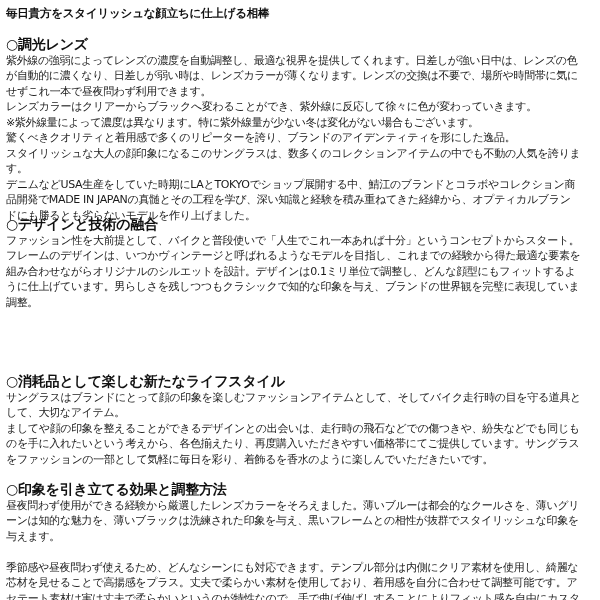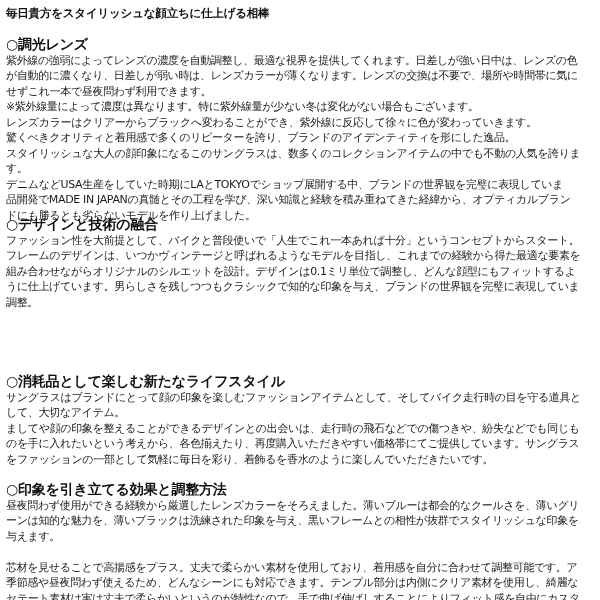--- a/index.html
+++ b/index.html
@@ -58,26 +58,26 @@
 
 <div class="page">
 
   <div class="title">毎日貴方をスタイリッシュな顔立ちに仕上げる相棒</div>
 
   <div class="section" style="top:37px;">
     <div class="heading">○調光レンズ</div>
     <div class="line">紫外線の強弱によってレンズの濃度を自動調整し、最適な視界を提供してくれます。日差しが強い日中は、レンズの色</div>
     <div class="line">が自動的に濃くなり、日差しが弱い時は、レンズカラーが薄くなります。レンズの交換は不要で、場所や時間帯に気に</div>
     <div class="line">せずこれ一本で昼夜問わず利用できます。</div>
+    <div class="line">レンズカラーはクリアーからブラックへ変わることができ、紫外線に反応して徐々に色が変わっていきます。</div>
     <div class="line">※紫外線量によって濃度は異なります。特に紫外線量が少ない冬は変化がない場合もございます。</div>
-    <div class="line">レンズカラーはクリアーからブラックへ変わることができ、紫外線に反応して徐々に色が変わっていきます。</div>
     <div class="line">驚くべきクオリティと着用感で多くのリピーターを誇り、ブランドのアイデンティティを形にした逸品。</div>
     <div class="line">スタイリッシュな大人の顔印象になるこのサングラスは、数多くのコレクションアイテムの中でも不動の人気を誇りま</div>
     <div class="line">す。</div>
-    <div class="line">デニムなどUSA生産をしていた時期にLAとTOKYOでショップ展開する中、ブランドの世界観を完璧に表現していま</div>
+    <div class="line">デニムなどUSA生産をしていた時期にLAとTOKYOでショップ展開する中、鯖江のブランドとコラボやコレクション商</div>
     <div class="line">品開発でMADE IN JAPANの真髄とその工程を学び、深い知識と経験を積み重ねてきた経緯から、オプティカルブラン</div>
     <div class="line">ドにも勝るとも劣らないモデルを作り上げました。</div>
   </div>
 
   <div class="section" style="top:217px;">
     <div class="heading">○デザインと技術の融合</div>
     <div class="line">ファッション性を大前提として、バイクと普段使いで「人生でこれ一本あれば十分」というコンセプトからスタート。</div>
     <div class="line">フレームのデザインは、いつかヴィンテージと呼ばれるようなモデルを目指し、これまでの経験から得た最適な要素を</div>
     <div class="line">組み合わせながらオリジナルのシルエットを設計。デザインは0.1ミリ単位で調整し、どんな顔型にもフィットするよ</div>
     <div class="line">うに仕上げています。男らしさを残しつつもクラシックで知的な印象を与え、ブランドの世界観を完璧に表現していま</div>
@@ -92,19 +92,19 @@
     <div class="line">のを手に入れたいという考えから、各色揃えたり、再度購入いただきやすい価格帯にてご提供しています。サングラス</div>
     <div class="line">をファッションの一部として気軽に毎日を彩り、着飾るを香水のように楽しんでいただきたいです。</div>
   </div>
 
   <div class="section" style="top:458px;margin-top:24px;">
     <div class="heading">○印象を引き立てる効果と調整方法</div>
     <div class="line">昼夜問わず使用ができる経験から厳選したレンズカラーをそろえました。薄いブルーは都会的なクールさを、薄いグリ</div>
     <div class="line">ーンは知的な魅力を、薄いブラックは洗練された印象を与え、黒いフレームとの相性が抜群でスタイリッシュな印象を</div>
     <div class="line">与えます。</div>
     <div class="line blank"></div>
+    <div class="line">季節感や昼夜問わず使えるため、どんなシーンにも対応できます。テンプル部分は内側にクリア素材を使用し、綺麗な</div>
     <div class="line">芯材を見せることで高揚感をプラス。丈夫で柔らかい素材を使用しており、着用感を自分に合わせて調整可能です。ア</div>
-    <div class="line">季節感や昼夜問わず使えるため、どんなシーンにも対応できます。テンプル部分は内側にクリア素材を使用し、綺麗な</div>
     <div class="line">セテート素材は実は丈夫で柔らかいというのが特性なので、手で曲げ伸ばしすることによりフィット感を自由にカスタ</div>
     <div class="line">マイズできます。</div>
   </div>
 
 </div>
 
 </body></html>

